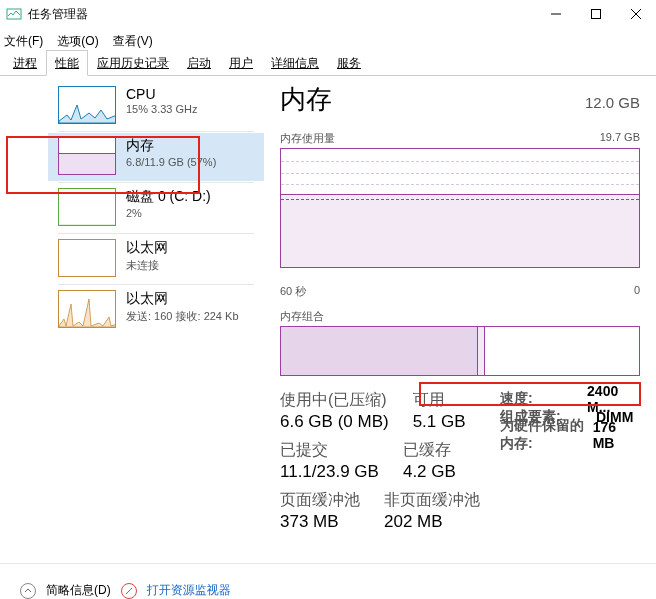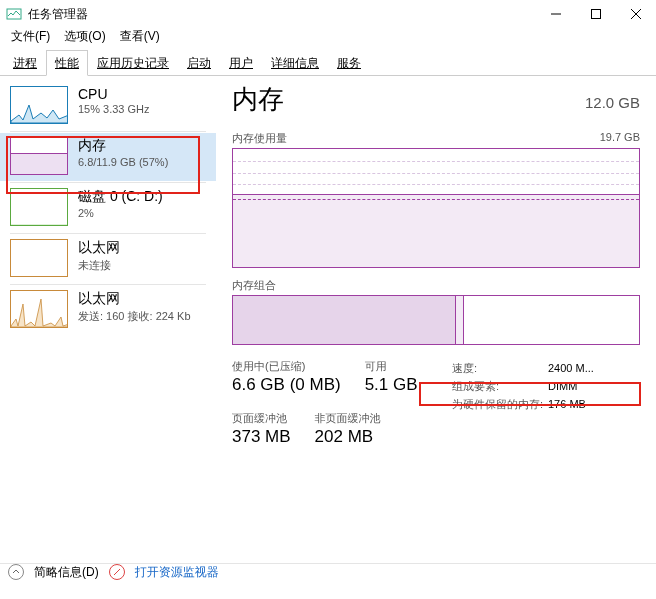--- a/index.html
+++ b/index.html
@@ -3,26 +3,26 @@
 <meta charset="utf-8">
 <style>
 * { box-sizing: border-box; margin: 0; padding: 0; font-family: "Microsoft YaHei", "Segoe UI", sans-serif; }
 body { width: 656px; height: 599px; background: #fff; font-size: 12px; color: #000; overflow: hidden; position: relative; }
 .titlebar { height: 28px; display: flex; align-items: center; padding: 0 0 0 6px; }
 .titlebar .icon { width: 16px; height: 16px; margin-right: 6px; display: flex; align-items: center; justify-content: center; }
 .titlebar .title { flex: 1; font-size: 12px; }
 .winbtns { display: flex; height: 100%; }
 .winbtn { width: 40px; height: 28px; display: flex; align-items: center; justify-content: center; }
 .winbtn svg { width: 10px; height: 10px; }
-.menubar { height: 22px; display: flex; align-items: flex-start; padding-left: 11px; gap: 14px; font-size: 12px; }
+.menubar { height: 22px; display: flex; align-items: flex-end; padding-left: 4px; gap: 14px; font-size: 12px; }
 .tabs { height: 26px; display: flex; align-items: flex-end; padding-left: 4px; border-bottom: 1px solid #ccc; font-size: 12px; }
 .tab { padding: 4px 8px 3px 8px; border: 1px solid transparent; border-bottom: none; cursor: default; text-decoration: underline; }
 .tab.active { background: #fff; border: 1px solid #ccc; border-bottom: 1px solid #fff; margin-bottom: -1px; }
 .main { display: flex; height: 480px; }
-.sidebar { width: 216px; padding: 6px 0; overflow: hidden; }
+.sidebar { width: 216px; padding: 6px 0; overflow: hidden; margin-left: 48px; }
 .side-item { display: flex; padding: 4px 8px 6px 10px; gap: 10px; cursor: default; }
 .side-item.selected { background: #d5e7f7; }
 .side-item .mini { width: 58px; height: 38px; border: 1px solid #999; background: #fff; flex-shrink: 0; position: relative; overflow: hidden; }
 .side-item .mini.cpu { border-color: #1a7db6; }
 .side-item .mini.mem { border-color: #9e3ea1; }
 .side-item .mini.disk { border-color: #5aa93f; }
 .side-item .mini.net { border-color: #c88a3a; }
 .mini.cpu svg { position: absolute; bottom: 0; left: 0; }
 .mini.mem .fill { position: absolute; bottom: 0; left: 0; right: 0; height: 57%; background: #ede0f2; border-top: 1px solid #9e3ea1; }
 .mini.disk .fill { position: absolute; bottom: 0; left: 0; right: 0; height: 2%; background: #dff2d9; }
@@ -39,26 +39,26 @@
 .graph1 .gridh { position: absolute; left: 0; right: 0; height: 0; border-top: 1px dashed #d9c5e0; }
 .graph1 .used { position: absolute; left: 0; right: 0; top: 38%; bottom: 0; background: #f3eaf5; border-top: 1px solid #9e3ea1; }
 .graph1 .line2 { position: absolute; left: 0; right: 0; top: 42%; border-top: 1px dashed #9e3ea1; }
 .graph1-sub { font-size: 11px; color: #555; margin-top: 2px; }
 .graph2-label { font-size: 11px; color: #555; margin-top: 10px; }
 .graph2 { width: 100%; height: 50px; border: 1px solid #9e3ea1; margin-top: 2px; position: relative; }
 .graph2 .seg1 { position: absolute; top: 0; bottom: 0; left: 0; width: 55%; background: #e6d4ea; border-right: 1px solid #9e3ea1; }
 .graph2 .seg2 { position: absolute; top: 0; bottom: 0; left: 55%; width: 2%; background: #f3eaf5; border-right: 1px solid #9e3ea1; }
 .stats { display: flex; margin-top: 14px; gap: 24px; }
 .statcol { }
-.statcol .sl { font-size: 11px; color: #555; }
+.statcol .sl { font-size: 16px; color: #555; }
 .statcol .sv { font-size: 17px; margin-top: 1px; }
-.info-table { margin-top:14px; font-size: 11px; }
+.info-table { margin-top:14px; font-size: 14px; font-weight: bold; }
 .info-row { display: flex; height: 18px; align-items: center; }
 .info-row .k { width: 96px; color: #555; }
-.footer { position: absolute; bottom: 0; left: 0; right: 0; height: 36px; border-top: 1px solid #e5e5e5; display: flex; align-items: flex-start; padding: 0 8px; gap: 10px; font-size: 12px; }
+.footer { position: absolute; bottom: 0; left: 0; right: 0; height: 36px; border-top: 1px solid #e5e5e5; display: flex; align-items: flex-end; padding: 0 20px; gap: 10px; font-size: 12px; }
 .footer .circ { width: 16px; height: 16px; border: 1px solid #888; border-radius: 50%; display: flex; align-items: center; justify-content: center; }
 .footer .link { color: #1767c7; }
 .redbox1 { position: absolute; left: 6px; top: 136px; width: 194px; height: 58px; border: 2px solid #e2231a; pointer-events: none; }
 .redbox2 { position: absolute; left: 419px; top: 382px; width: 222px; height: 24px; border: 2px solid #e2231a; pointer-events: none; }
 </style>
 </head>
 <body>
 
 <div class="titlebar">
   <span class="icon">
@@ -174,39 +174,53 @@
         <div class="gridh" style="top:30%"></div>
         <div class="gridh" style="top:40%"></div>
         <div class="gridh" style="top:50%"></div>
         <div class="gridh" style="top:60%"></div>
         <div class="gridh" style="top:70%"></div>
         <div class="gridh" style="top:80%"></div>
         <div class="gridh" style="top:90%"></div>
       <div class="used"></div>
       <div class="line2"></div>
     </div>
+    <div class="graph-label">
+        <span class="graph1-sub">60 秒</span>
+        <span class="graph1-sub">0</span>
+      </div>
     <div class="graph2-label">内存组合</div>
     <div class="graph2">
       <div class="seg1"></div>
         <div class="seg2"></div>
     </div>
 
     <div style="display:flex; gap:20px;">
       <div style="flex:0 0 200px;">
         <div class="stats">
           <div class="statcol">
               <div class="sl">使用中(已压缩)</div>
               <div class="sv">6.6 GB (0 MB)</div>
             </div>
           <div class="statcol">
               <div class="sl">可用</div>
               <div class="sv">5.1 GB</div>
             </div>
         </div>
-        <div class="stats" style="margin-top:16px;">
+        <div class="stats" style="margin-top:8px;">
+          <div class="statcol">
+              <div class="sl">已提交</div>
+              <div class="sv">11.1/23.9 GB</div>
+            </div>
+          <div class="statcol">
+              <div class="sl">已缓存</div>
+              <div class="sv">4.2 GB</div>
+            </div>
+        </div>
+        <div class="stats" style="margin-top:8px;">
           <div class="statcol">
               <div class="sl">页面缓冲池</div>
               <div class="sv">373 MB</div>
             </div>
           <div class="statcol">
               <div class="sl">非页面缓冲池</div>
               <div class="sv">202 MB</div>
             </div>
         </div>
       </div>

